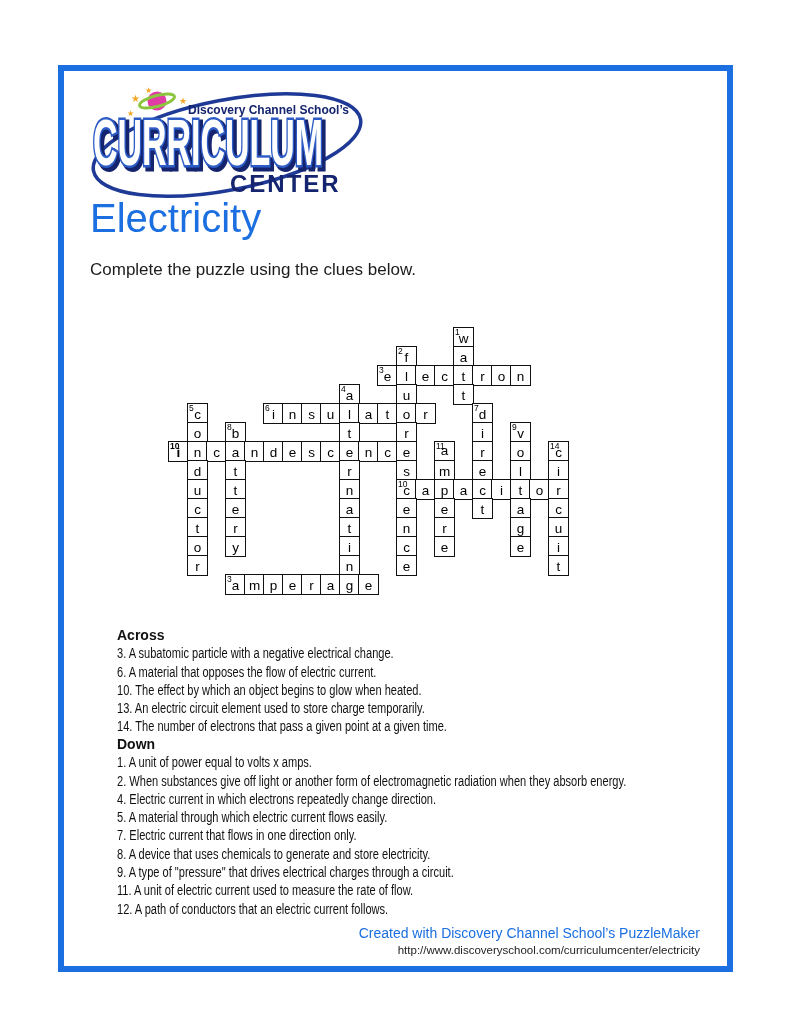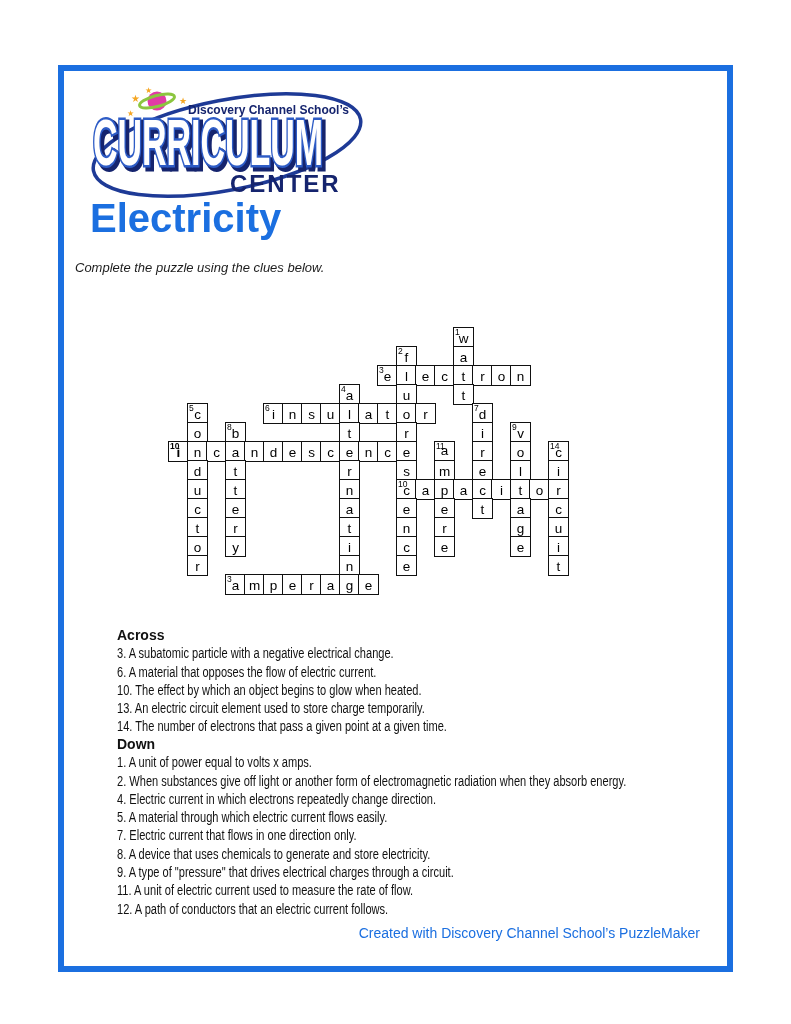--- a/index.html
+++ b/index.html
@@ -21,22 +21,22 @@
   .logo-svg text{font-family:"Liberation Sans", sans-serif;}
   .orbit{fill:none;stroke:var(--orbit);stroke-width:3.5px;}
   .curriculum-shadow{fill:var(--navy);stroke:var(--navy);stroke-width:7px;font-weight:bold;}
   .curriculum-main{fill:#ffffff;stroke:var(--stroke-blue);stroke-width:5px;paint-order:stroke;font-weight:bold;}
   .planet{fill:var(--planet);}
   .ring{fill:none;stroke:var(--ring);stroke-width:3px;}
   .star{fill:var(--star);}
   .brand-top{position:absolute;left:188px;top:103px;font-size:12px;font-weight:bold;color:var(--navy);white-space:nowrap;}
   .brand-sub{position:absolute;left:230px;top:170px;font-size:24px;font-weight:bold;letter-spacing:2px;color:var(--navy);text-align:right;}
   .title{position:absolute;left:372px;top:106px;font-size:57px;font-weight:bold;color:var(--accent);line-height:1;white-space:nowrap;}
-  .subtitle{position:absolute;left:90px;top:198px;font-size:40px;font-weight:bold;color:var(--accent);line-height:1;}
-  .instructions{position:absolute;left:75px;top:260px;font-size:13px;color:var(--ink);font-style:italic;}
+  .subtitle{position:absolute;left:90px;top:198px;font-size:40px;font-weight:normal;color:var(--accent);line-height:1;}
+  .instructions{position:absolute;left:90px;top:260px;font-size:17px;color:var(--ink);}
   .grid{position:absolute;left:168px;top:327px;width:401px;height:268px;}
   .cell{position:absolute;width:21px;height:21px;border:1.8px solid #111;background:#fff;
         display:flex;align-items:flex-end;justify-content:center;}
   .cell-letter{font-size:13.5px;line-height:1.05;color:#000;padding-bottom:1px;}
   .cell-num{position:absolute;top:0;left:1px;font-size:8.5px;line-height:9px;color:#000;}
   .clues{position:absolute;left:117px;color:#111;}
   .clues-across{top:626px;}
   .clues-down{top:735px;}
   .clues-heading{font-size:14px;font-weight:bold;line-height:18.3px;}
   .clue-list{transform:scaleX(0.79);transform-origin:0 0;width:740px;font-size:14px;line-height:18.3px;}
@@ -411,14 +411,15 @@
         <div class="clue">7. Electric current that flows in one direction only.</div>
         <div class="clue">8. A device that uses chemicals to generate and store electricity.</div>
         <div class="clue">9. A type of "pressure" that drives electrical charges through a circuit.</div>
         <div class="clue">11. A unit of electric current used to measure the rate of flow.</div>
         <div class="clue">12. A path of conductors that an electric current follows.</div>
       </div>
   </div>
 
   <div class="footer">
     <div class="credit">Created with Discovery Channel School’s PuzzleMaker</div>
+    <div class="url">http://www.discoveryschool.com/curriculumcenter/electricity</div>
   </div>
 </div>
 
 </body></html>

